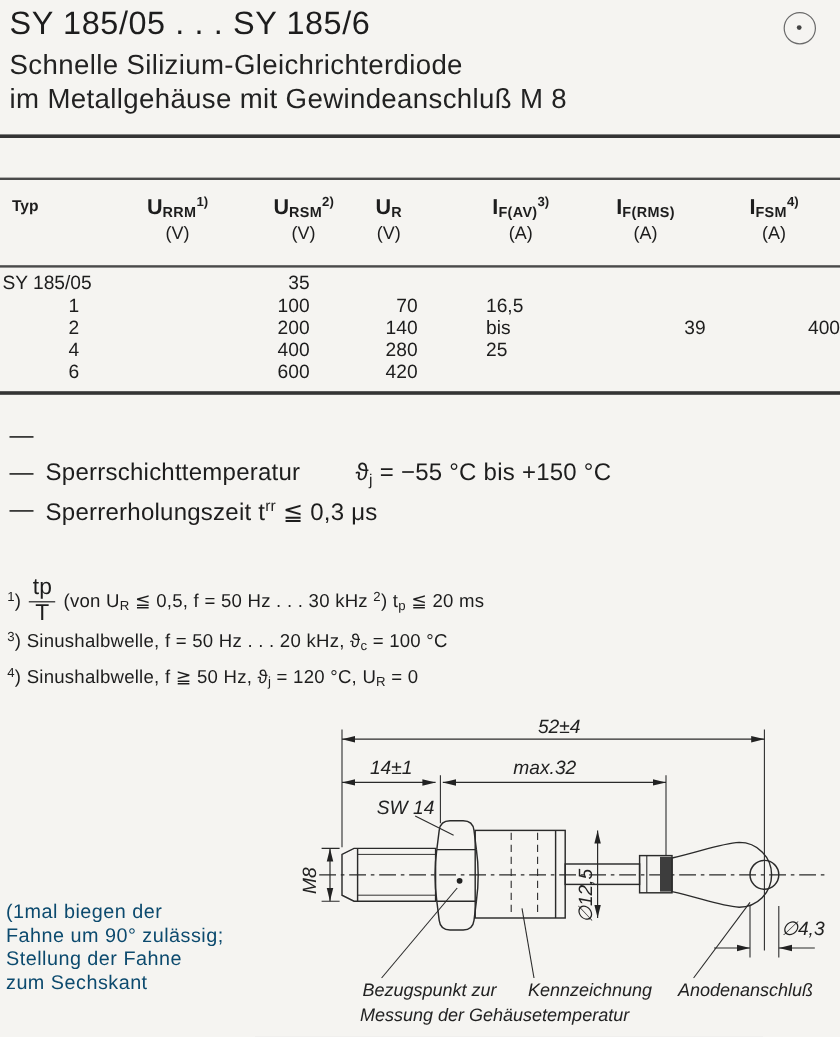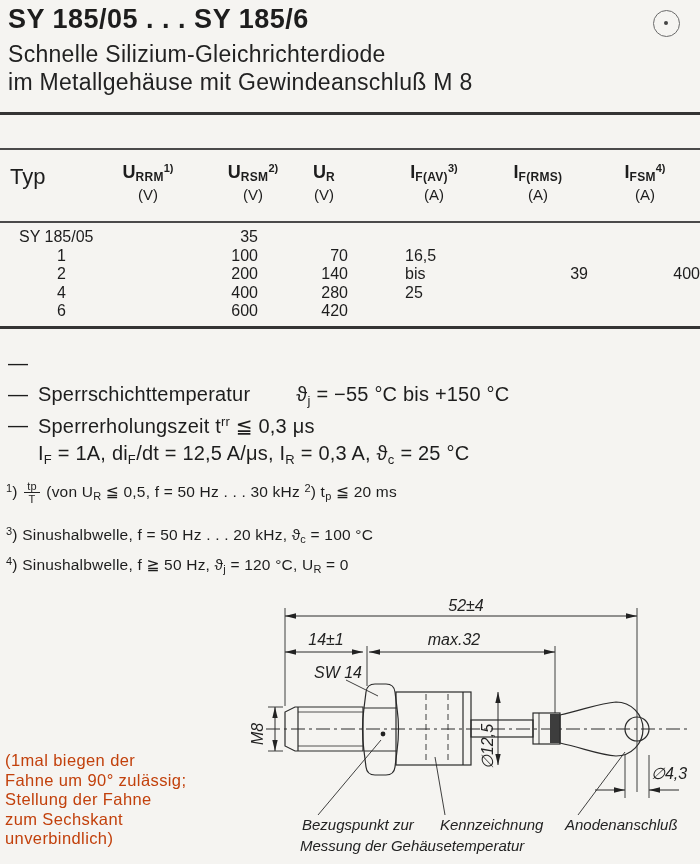--- a/index.html
+++ b/index.html
@@ -1,71 +1,71 @@
 <!DOCTYPE html>
 <html><head>
 <meta charset="utf-8">
 <style>
   html,body{margin:0;padding:0;background:#e8e8e6;}
   #page{position:relative;width:700px;height:864px;background:#f5f4f1;overflow:hidden;
         font-family:"Liberation Sans", sans-serif;color:#1d1d1d;}
   .abs{position:absolute;}
 
   
-  #title{left:8px;top:4px;font-size:27px;font-weight:bold;letter-spacing:.5px;}
+  #title{left:8px;top:4px;font-size:27px;font-weight:normal;letter-spacing:.5px;}
   #subtitle{left:8px;top:40px;font-size:23px;line-height:28px;letter-spacing:.3px;color:#222;}
   #logo{left:653px;top:10px;width:25px;height:25px;border:1.6px solid #6a6a6a;border-radius:50%;}
   #logo .dot{position:absolute;left:10px;top:10px;width:4px;height:4px;background:#444;border-radius:50%;}
   .rule{left:0;width:700px;background:#343434;}
   #rule-top{top:112px;height:3px;}
   #rule-t1{top:148px;height:2px;background:#4a4a4a;}
   #rule-t2{top:221px;height:2px;background:#4a4a4a;}
   #rule-t3{top:326px;height:3px;}
 
   
   #thead{left:0;top:152px;width:700px;height:68px;}
   .hcell{position:absolute;top:10px;display:flex;flex-direction:column;align-items:center;transform:translateX(-50%);}
   .hcell .sym{font-size:18px;font-weight:bold;white-space:nowrap;}
   .hcell sub{font-size:12px;font-weight:bold;vertical-align:-3px;letter-spacing:.3px;}
   .hcell sup{font-size:11px;vertical-align:6px;}
   .hcell .unit{font-size:15px;margin-top:2px;}
   #h-typ{left:10px;transform:none;align-items:flex-start;top:12px;}
-  #h-typ .sym{font-weight:normal;font-size:22px;}
+  #h-typ .sym{font-weight:bold;font-size:13px;}
   #tbody{left:0;top:228px;width:700px;font-size:16px;}
   .trow{display:grid;grid-template-columns:95px 163px 90px 120px 120px 112px;height:18.5px;line-height:18.5px;}
-  .c-typ{padding-left:19px;white-space:nowrap;}
+  .c-typ{padding-left:2px;white-space:nowrap;}
   .trow.sub .c-typ{padding-left:57px;}
   .c-v1,.c-v2{text-align:right;}
   .c-i1{padding-left:57px;}
   .c-i2,.c-i3{text-align:right;}
 
   
   .note{left:0;width:700px;display:flex;font-size:20px;letter-spacing:.2px;}
   .note .dash{width:30px;padding-left:8px;flex:none;}
   .note sub{font-size:13px;vertical-align:-4px;letter-spacing:.4px;}
   .note sup{font-size:13px;vertical-align:7px;}
   .note .gap{display:inline-block;width:46px;}
   .note .big{font-size:23px;}
   #note-0{top:352px;} #note-1{top:383px;} #note-2{top:414px;} #note-3{top:442px;}
 
   
   .fnote{left:6px;width:694px;font-size:15.5px;letter-spacing:.2px;}
   .fnote sub{font-size:11px;vertical-align:-3px;}
   .fnote sup{font-size:11px;vertical-align:5px;}
-  .frac{display:inline-block;text-align:center;vertical-align:middle;line-height:1.1;font-size:11px;margin:0 2px;}
+  .frac{display:inline-block;text-align:center;vertical-align:middle;line-height:1.1;font-size:19px;margin:0 2px;}
   .frac span{display:block;}
   .frac span:first-child{border-bottom:1.4px solid #222;padding:0 3px;}
   #fn-0{top:480px;} #fn-1{top:525px;} #fn-2{top:555px;}
 
   
   #drawing{left:238px;top:593px;}
   #drawing text{fill:#222;}
   .dimtxt{font-style:italic;font-size:16px;font-family:"Liberation Sans",sans-serif;}
   .lbltxt{font-style:italic;font-size:15px;font-family:"Liberation Sans",sans-serif;}
-  #side-note{left:5px;top:751px;font-size:16.5px;line-height:19.5px;letter-spacing:.4px;color:#c2410c;}
+  #side-note{left:5px;top:751px;font-size:16.5px;line-height:19.5px;letter-spacing:.4px;color:#0c4a6e;}
 </style>
 </head>
 <body>
 
 <div id="page">
 
   <div class="abs" id="title">SY 185/05 . . . SY 185/6</div>
   <div class="abs" id="logo">
       <div class="dot"></div>
     </div>
@@ -154,24 +154,20 @@
   <div class="abs note" id="note-0">
     <span class="dash">—</span>
   </div>
   <div class="abs note" id="note-1">
     <span class="dash">—</span>
     <span><span>Sperrschichttemperatur</span><span class="gap"></span><span>ϑ</span><sub>j</sub><span> = −55 °C bis +150 °C</span></span>
   </div>
   <div class="abs note" id="note-2">
     <span class="dash">—</span>
     <span><span>Sperrerholungszeit t</span><sup>rr</sup><span> ≦ 0,3 μs</span></span>
-  </div>
-  <div class="abs note" id="note-3">
-    <span class="dash"></span>
-    <span><span>I</span><sub>F</sub><span> = 1A, di</span><sub>F</sub><span>/dt = 12,5 A/μs, I</span><sub>R</sub><span> = 0,3 A, ϑ</span><sub>c</sub><span> = 25 °C</span></span>
   </div>
 
   <div class="abs fnote" id="fn-0"><sup>1</sup><span>) </span><span class="frac"><span>tp</span><span>T</span></span><span> (von U</span><sub>R</sub><span> ≦ 0,5, f = 50 Hz . . . 30 kHz </span><sup>2</sup><span>) t</span><sub>p</sub><span> ≦ 20 ms</span></div>
   <div class="abs fnote" id="fn-1"><sup>3</sup><span>) Sinushalbwelle, f = 50 Hz . . . 20 kHz, ϑ</span><sub>c</sub><span> = 100 °C</span></div>
   <div class="abs fnote" id="fn-2"><sup>4</sup><span>) Sinushalbwelle, f ≧ 50 Hz, ϑ</span><sub>j</sub><span> = 120 °C, U</span><sub>R</sub><span> = 0</span></div>
 
   <svg class="abs" id="drawing" width="462" height="271" viewBox="0 0 462 271">
     <defs>
       <marker id="ae" markerWidth="12" markerHeight="8" refX="11" refY="3.5" orient="auto" markerUnits="userSpaceOnUse">
         <path d="M0,0.8 L11,3.5 L0,6.2 Z" fill="#222"></path>
@@ -248,15 +244,14 @@
     <text class="lbltxt" x="62" y="258">Messung der Gehäusetemperatur</text>
     <text class="lbltxt" x="202" y="237">Kennzeichnung</text>
     <text class="lbltxt" x="327" y="237">Anodenanschluß</text>
   </svg>
 
   <div class="abs" id="side-note">
     <div>(1mal biegen der</div>
     <div>Fahne um 90° zulässig;</div>
     <div>Stellung der Fahne</div>
     <div>zum Sechskant</div>
-    <div>unverbindlich)</div>
   </div>
 </div>
 
 </body></html>

